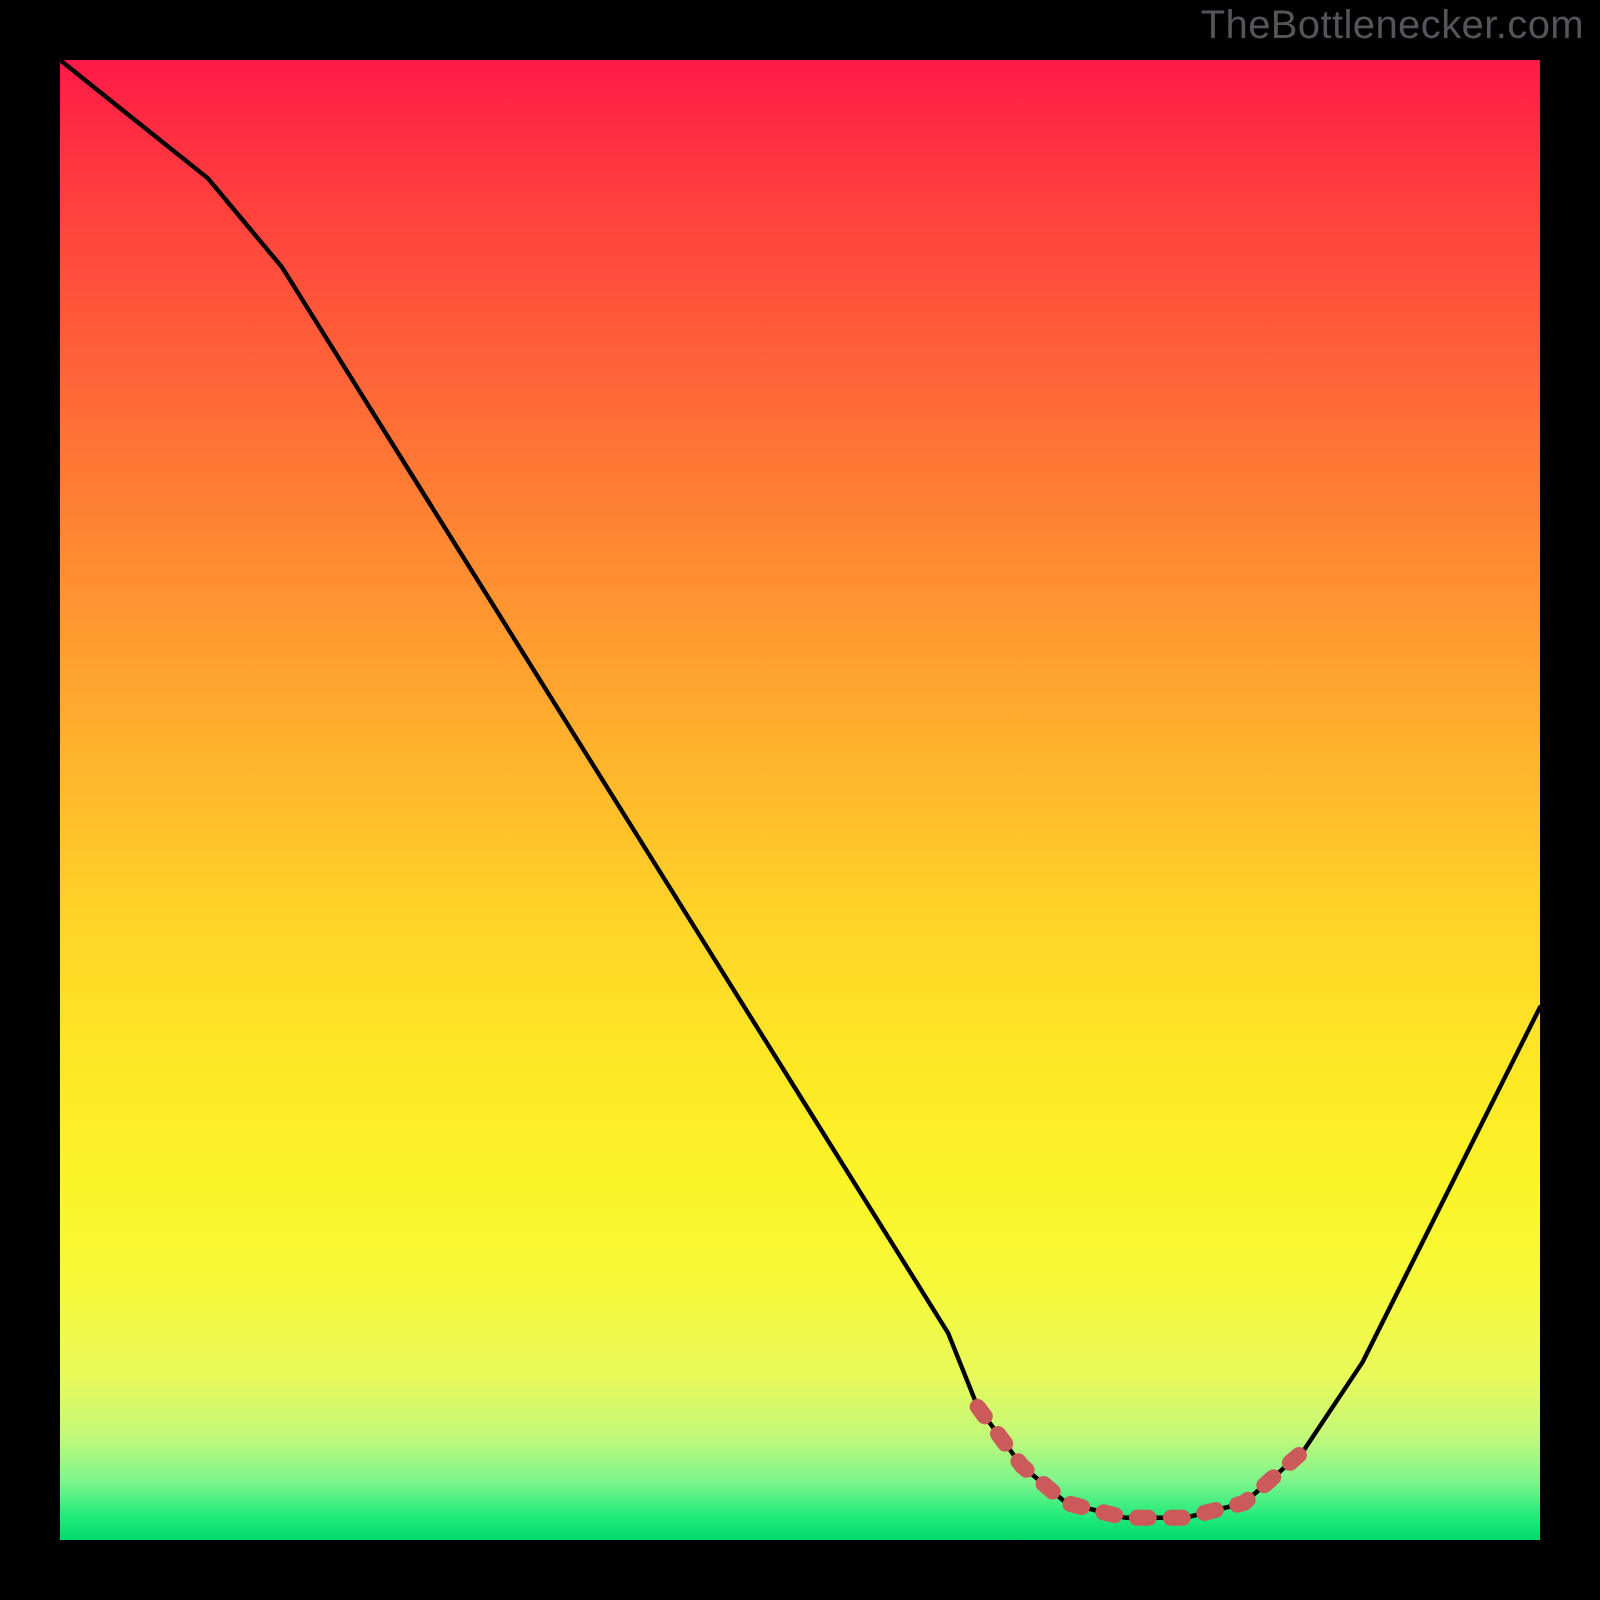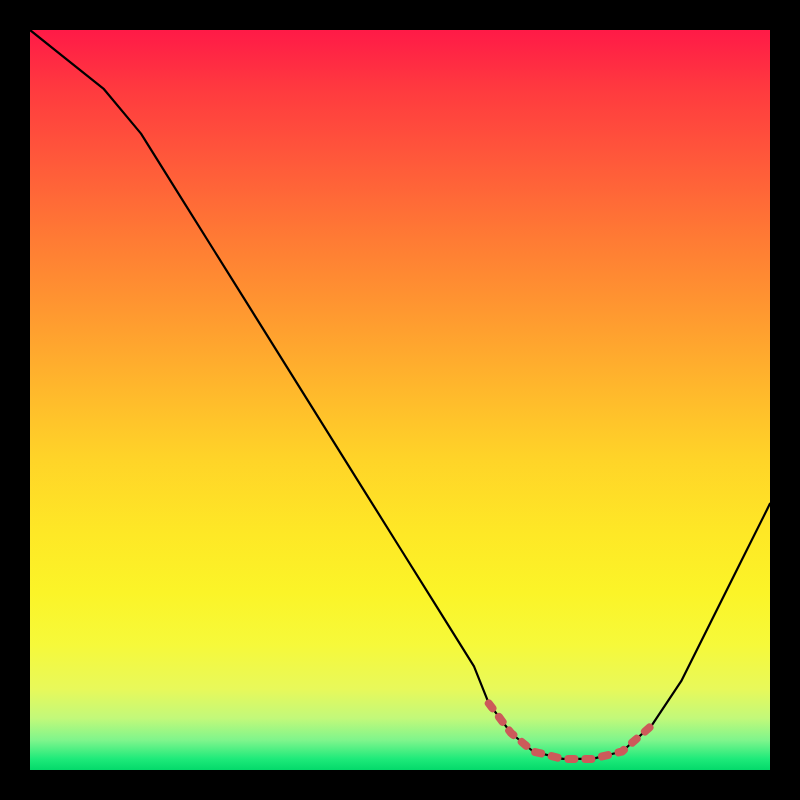--- a/index.html
+++ b/index.html
@@ -58,20 +58,21 @@
     stroke: #cc5a5a;
     stroke-width: 8;
     stroke-linecap: round;
     stroke-dasharray: 6 11;
   }
 </style>
 </head>
 <body>
 <div class="container">
 
+  <div class="attribution">TheBottlenecker.com</div>
 
   <div class="plot-area">
     <svg class="curve-svg" viewBox="0 0 740 740" preserveAspectRatio="none">
       <path class="main-curve" d="M0.0 0.0 L37.0 29.6 L74.0 59.2 L111.0 103.6 L148.0 162.8 L185.0 222.0 L222.0 281.2 L259.0 340.4 L296.0 399.6 L333.0 458.8 L370.0 518.0 L407.0 577.2 L444.0 636.4 L458.8 673.4 L481.0 703.0 L503.2 721.5 L532.8 728.9 L562.4 728.9 L592.0 721.5 L621.6 695.6 L651.2 651.2 L680.8 592.0 L710.4 532.8 L740.0 473.6" id="curvePath"></path>
       <path class="valley-marker" d="M458.8 673.4 L481.0 703.0 L503.2 721.5 L532.8 728.9 L562.4 728.9 L592.0 721.5 L621.6 695.6" id="valleyPath"></path>
     </svg>
   </div>
 
 </div>
 

